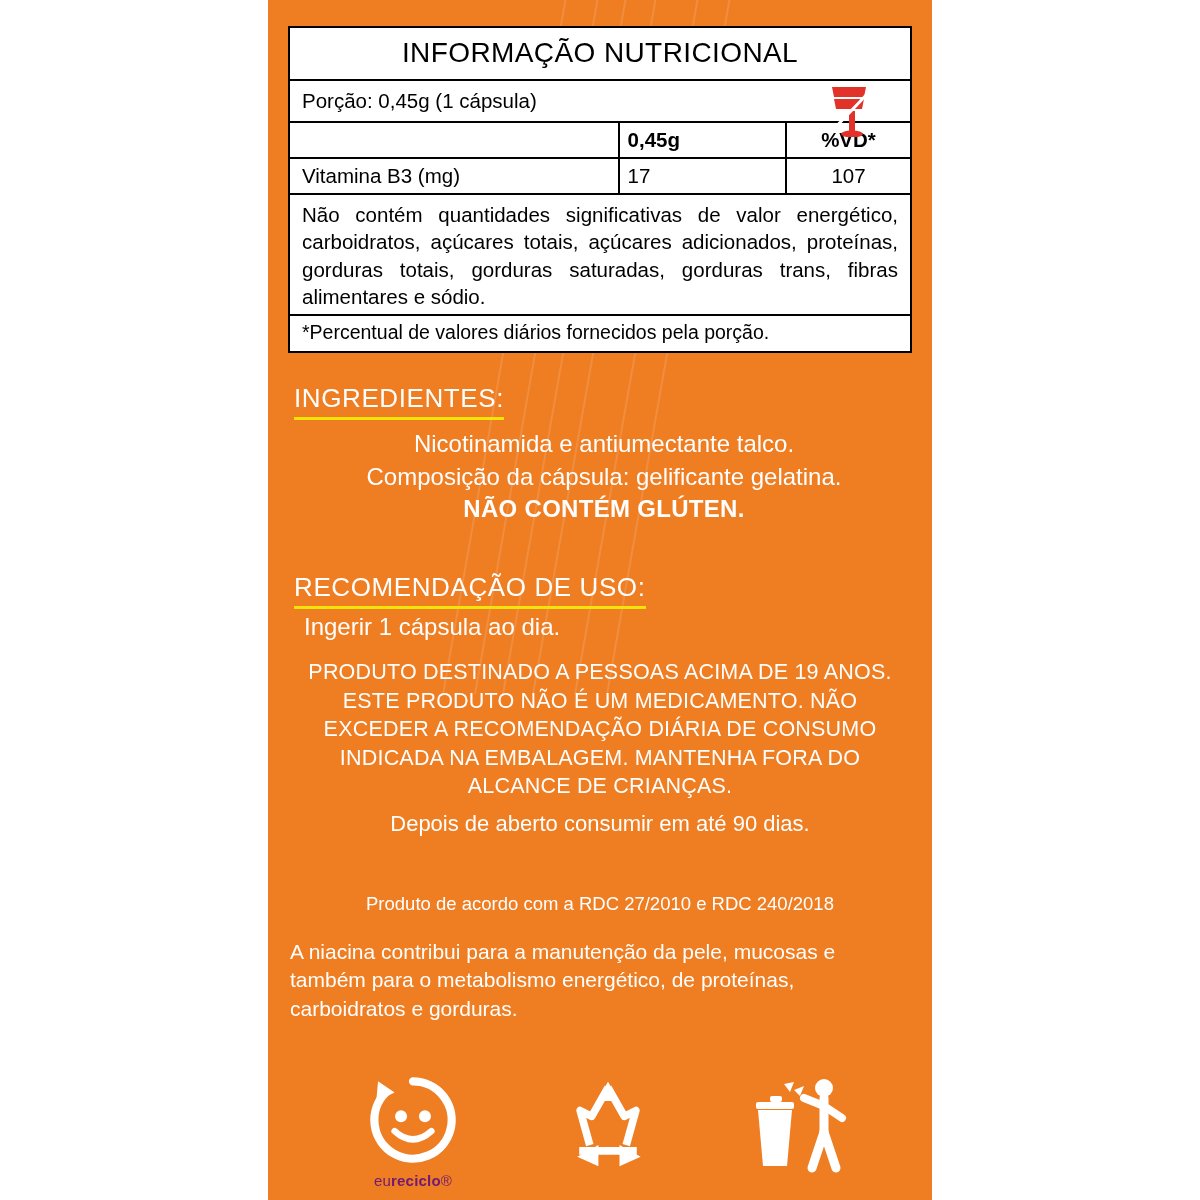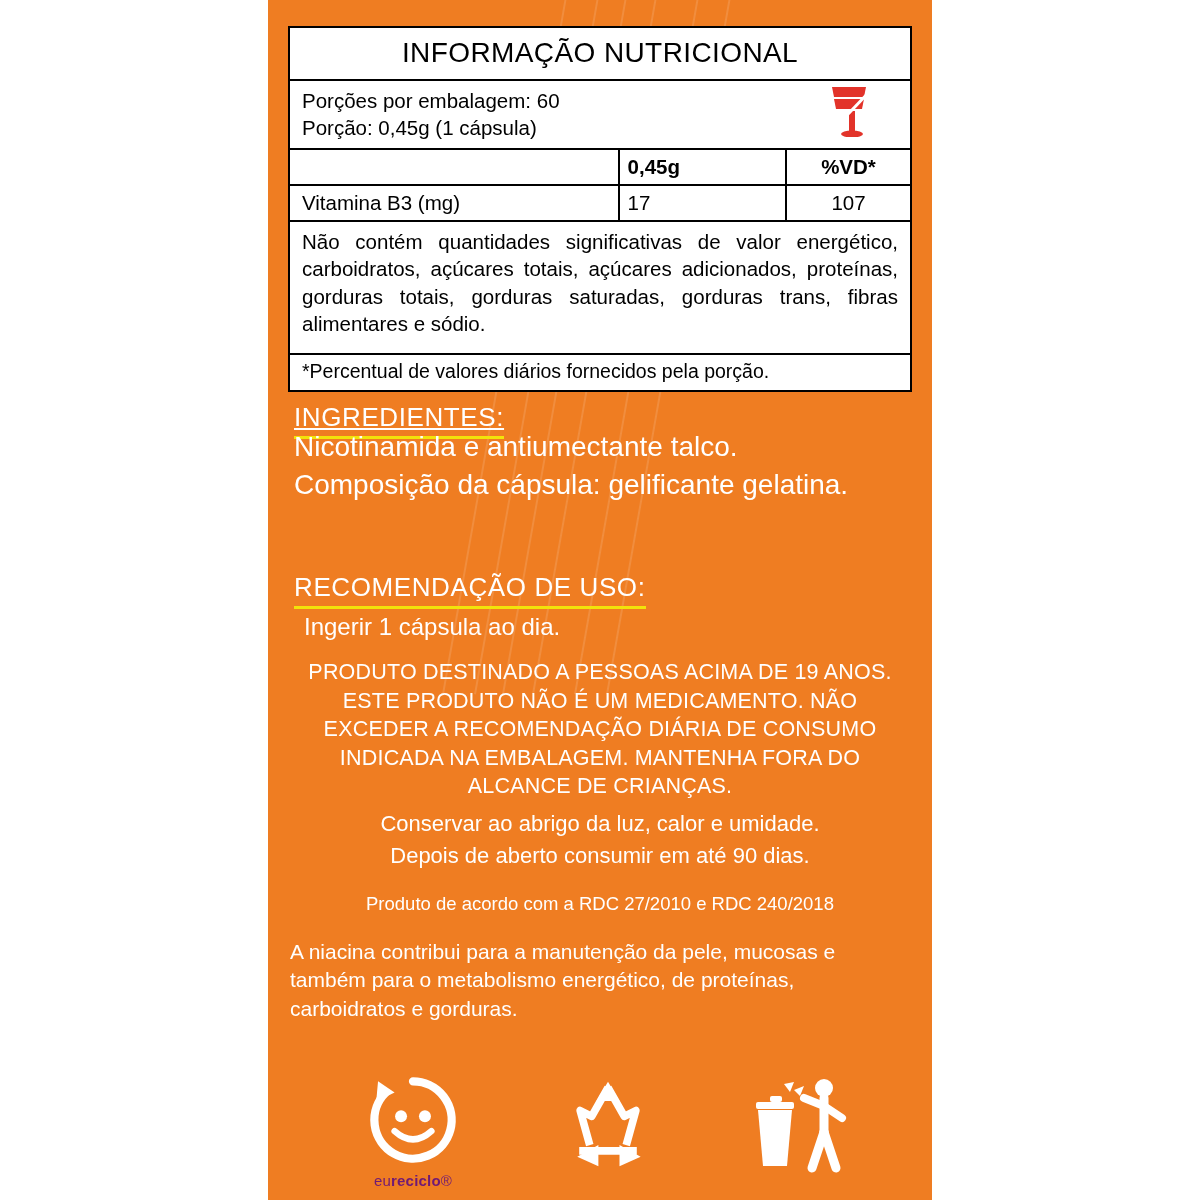--- a/index.html
+++ b/index.html
@@ -90,21 +90,21 @@
     font-weight: normal;
   }
   table.nt .c-name { width: 53%; padding-left: 12px; text-align: left; border-right: 2px solid #000;}
   table.nt .c-qty  { width: 27%; border-right: 2px solid #000;}
   table.nt .c-vd   { width: 20%; text-align: center; }
   table.nt thead td { font-weight: bold; border-top: none; }
   table.nt thead td.c-name { border-top: none; }
   table.nt tbody td { border-bottom: 2px solid #000; }
 
   .nutri-note {
-    padding: 6px 12px 16px 12px;
+    padding: 6px 12px 4px 12px;
     font-size: 20.5px;
     line-height: 1.33;
     text-align: justify;
     border-bottom: 2px solid #000;
   }
   .nutri-foot {
     padding: 5px 12px 7px 12px;
     font-size: 19.5px;
   }
 
@@ -127,22 +127,23 @@
     display: inline-block;
   }
   .txt {
     position: absolute;
     color: #ffffff;
   }
   .ingredients-body {
     left: 26px;
     top: 428px;
     width: 620px;
-    font-size: 28px;
+    font-size: 24px;
     line-height: 1.36;
+    text-align: center;
   }
   .ingredients-body .bold {
     font-weight: bold;
     letter-spacing: 0.3px;
   }
   .use-body {
     left: 36px;
     top: 613px;
     width: 620px;
     font-size: 24px;
@@ -215,21 +216,20 @@
       <span style="left:300px;"></span>
       <span style="left:330px;"></span>
       <span style="left:372px;"></span>
       <span style="left:404px;"></span>
     </div>
 
     <div class="nutri">
       <div class="nutri-title">INFORMAÇÃO NUTRICIONAL</div>
 
       <div class="nutri-serv">
-        <div>Porções por embalagem: 60</div>
         <div>Porção: 0,45g (1 cápsula)</div>
         <div class="kcal-badge">
           <svg viewBox="0 0 46 52" width="46" height="52" aria-hidden="true">
             <path d="M4 2 H38 L36 12 H6 Z" fill="#E2332A"></path>
             <path d="M6 14 H36 L34 24 H8 Z" fill="#E2332A"></path>
             <path d="M21 26 h6 v22 h-6 z" fill="#E2332A"></path>
             <ellipse cx="24" cy="49" rx="11" ry="3.5" fill="#E2332A"></ellipse>
             <path d="M2 48 L44 4" stroke="#ffffff" stroke-width="3" fill="none"></path>
           </svg>
         </div>
@@ -251,35 +251,35 @@
           </tr>
         </tbody>
       </table>
 
       <div class="nutri-note">Não contém quantidades significativas de valor energético, carboidratos, açúcares totais, açúcares adicionados, proteínas, gorduras totais, gorduras saturadas, gorduras trans, fibras alimentares e sódio.</div>
       <div class="nutri-foot">*Percentual de valores diários fornecidos pela porção.</div>
     </div>
 
     <div class="body-content">
 
-      <div class="sect-head" style="top:402px;text-decoration:underline;">INGREDIENTES:</div>
+      <div class="sect-head" style="top:383px;">INGREDIENTES:</div>
 
       <div class="txt ingredients-body">
         <div>Nicotinamida e antiumectante talco.</div>
         <div>Composição da cápsula: gelificante gelatina.</div>
+        <div class="bold">NÃO CONTÉM GLÚTEN.</div>
       </div>
 
       <div class="sect-head" style="top:572px;">RECOMENDAÇÃO DE USO:</div>
 
       <div class="txt use-body">Ingerir 1 cápsula ao dia.</div>
 
       <div class="txt warning">PRODUTO DESTINADO A PESSOAS ACIMA DE 19 ANOS. ESTE PRODUTO NÃO É UM MEDICAMENTO. NÃO EXCEDER A RECOMENDAÇÃO DIÁRIA DE CONSUMO INDICADA NA EMBALAGEM. MANTENHA FORA DO ALCANCE DE CRIANÇAS.</div>
 
       <div class="txt storage">
-        <div>Conservar ao abrigo da luz, calor e umidade.</div>
         <div>Depois de aberto consumir em até 90 dias.</div>
       </div>
 
       <div class="txt rdc">Produto de acordo com a RDC 27/2010 e RDC 240/2018</div>
 
       <div class="txt claim">A niacina contribui para a manutenção da pele, mucosas e também para o metabolismo energético, de proteínas, carboidratos e gorduras.</div>
     </div>
 
     <div class="icons">
 

